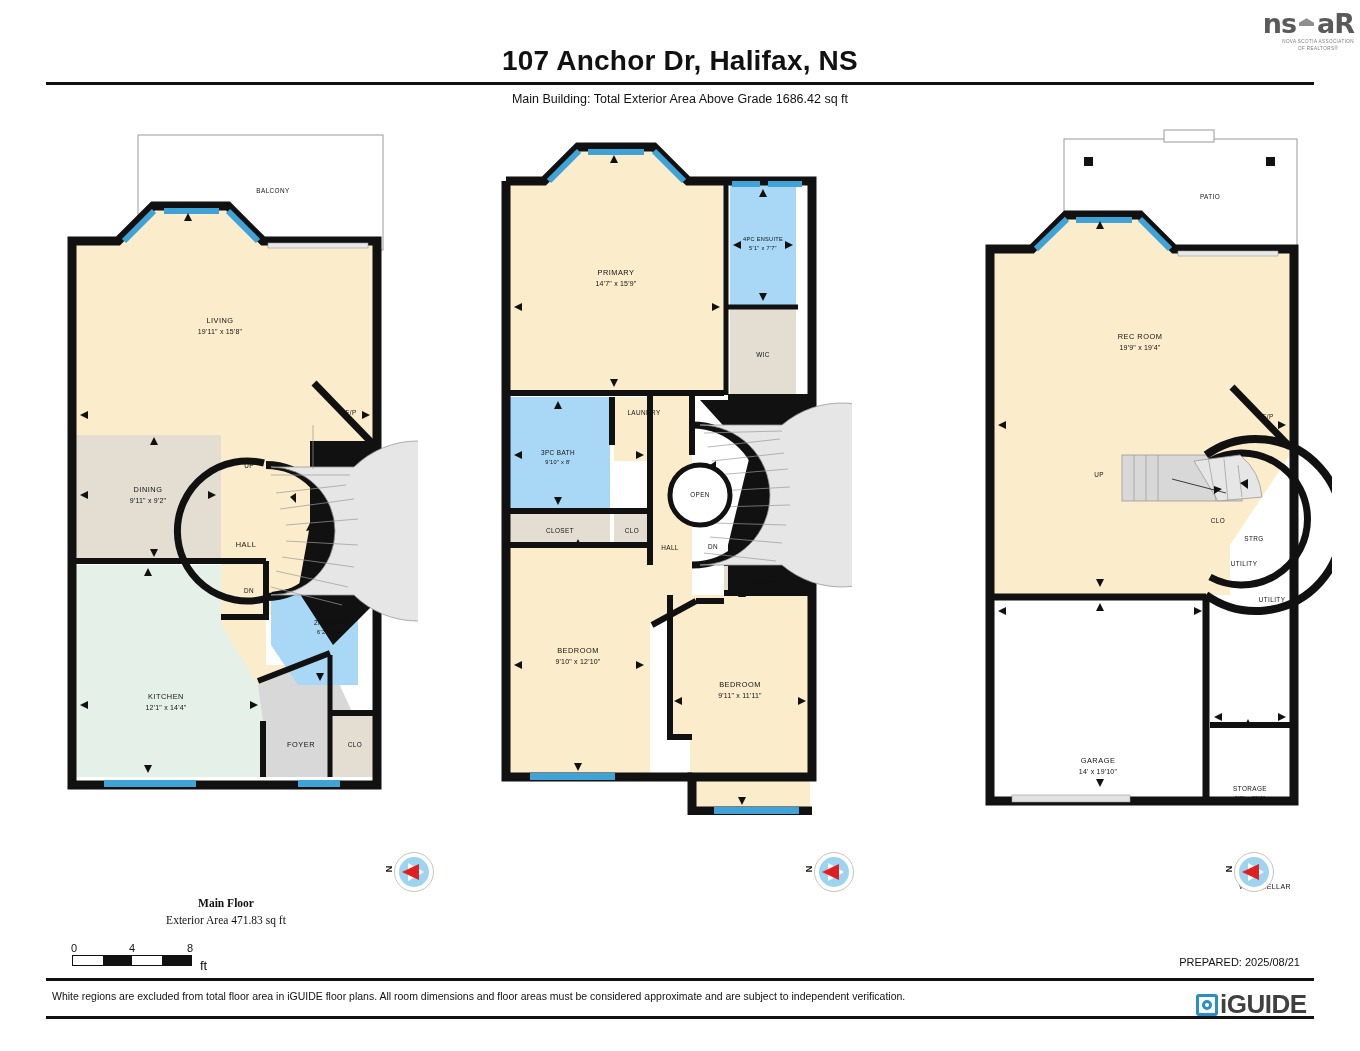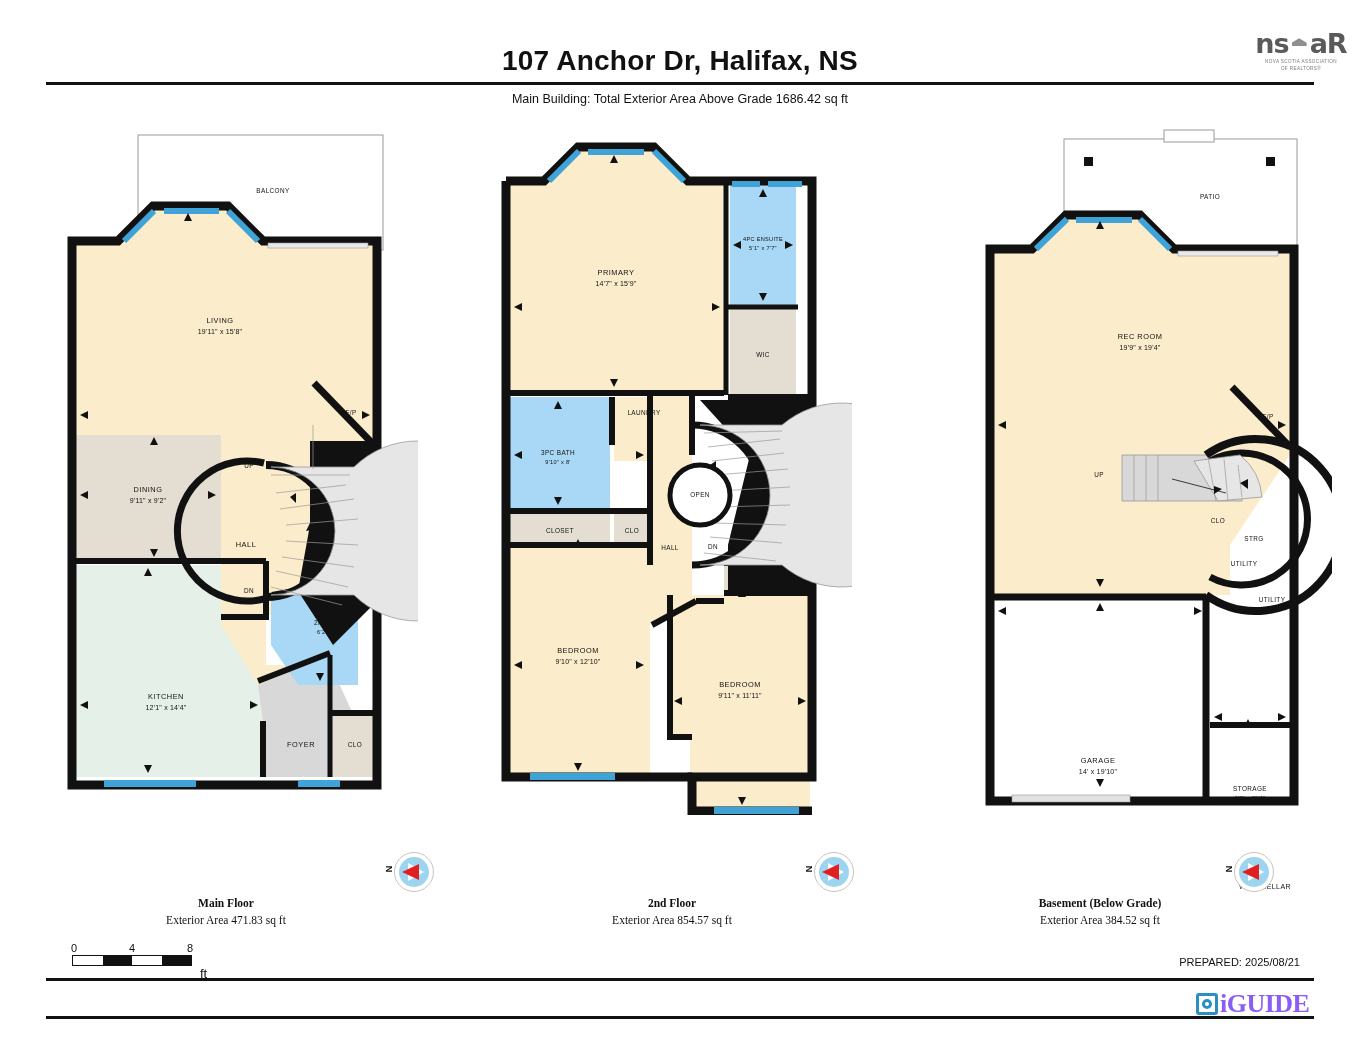--- a/index.html
+++ b/index.html
@@ -5,21 +5,21 @@
   html,body{margin:0;padding:0;}
   body{
     width:1360px;height:1051px;background:#ffffff;
     font-family:"Liberation Sans",sans-serif;color:#111;
     position:relative;overflow:hidden;
   }
   .page{position:absolute;inset:0;}
 
   
   #nsar-logo{position:absolute;left:1248px;top:8px;width:106px;height:46px;
-    display:flex;flex-direction:column;align-items:center;justify-content:center;margin-top:20px;}
+    display:flex;flex-direction:column;align-items:flex-end;justify-content:center;}
   #nsar-logo .wordmark{font-family:"DejaVu Sans",sans-serif;font-size:27px;font-weight:700;
     color:#5a5a5a;letter-spacing:-1px;line-height:1;display:flex;align-items:center;}
   #nsar-logo .roof{display:inline-block;margin:0 1px;position:relative;width:19px;height:19px;}
   #nsar-logo .roof:before{content:"";position:absolute;left:2px;top:4px;width:15px;height:8px;
     background:#8f8f8f;clip-path:polygon(50% 0,100% 55%,100% 100%,0 100%,0 55%);}
   #nsar-logo .sub{font-size:4.6px;color:#7a7a7a;letter-spacing:.4px;margin-top:2px;text-align:center;line-height:1.35;}
 
   #page-title{position:absolute;left:0;right:0;top:45px;text-align:center;
     font-size:28px;font-weight:700;letter-spacing:.2px;}
   #rule-top{position:absolute;left:46px;right:46px;top:82px;height:3px;background:#111;}
@@ -57,34 +57,34 @@
   .compass .nlab{position:absolute;left:0px;top:14px;font-size:9px;font-weight:700;
     transform:rotate(-90deg);}
 
   
   #scalebar{position:absolute;left:72px;top:942px;}
   #scalebar .ticks{position:relative;height:13px;width:120px;font-size:11px;}
   #scalebar .ticks span{position:absolute;top:0;transform:translateX(-50%);}
   #scalebar .bar{position:relative;width:120px;height:11px;border:1px solid #111;box-sizing:border-box;display:flex;}
   #scalebar .bar i{flex:1;}
   #scalebar .bar i.blk{background:#111;}
-  #scalebar .ftlab{position:absolute;left:128px;top:16px;font-size:13px;margin-top:8px;}
+  #scalebar .ftlab{position:absolute;left:128px;top:16px;font-size:13px;}
 
   #prepared{position:absolute;right:60px;top:956px;font-size:11px;}
   #rule-bot{position:absolute;left:46px;right:46px;top:978px;height:3px;background:#111;}
   #disclaimer{position:absolute;left:52px;top:990px;font-size:10.5px;}
   #rule-bot2{position:absolute;left:46px;right:46px;top:1016px;height:3px;background:#111;}
 
   #iguide-logo{position:absolute;left:1196px;top:989px;display:flex;align-items:center;gap:2px;}
   #iguide-logo .mark{width:22px;height:22px;border:3px solid #2a8fc4;border-radius:3px;
     box-sizing:border-box;position:relative;background:#fff;}
   #iguide-logo .mark:before{content:"";position:absolute;left:3px;top:3px;width:10px;height:10px;
     border-radius:50%;border:3px solid #2a8fc4;box-sizing:border-box;}
-  #iguide-logo .txt{font-size:26px;font-weight:700;color:#8b5cf6;letter-spacing:-.5px;
-    font-family:Liberation Serif, serif;}
+  #iguide-logo .txt{font-size:26px;font-weight:700;color:#404040;letter-spacing:-.5px;
+    font-family:Liberation Sans, sans-serif;}
 
   
   .rm{font-family:"Liberation Sans",sans-serif;font-size:7.4px;fill:#111;text-anchor:middle;letter-spacing:.5px;}
   .rmd{font-family:"Liberation Sans",sans-serif;font-size:7px;fill:#111;text-anchor:middle;letter-spacing:.2px;}
   .rmsm{font-family:"Liberation Sans",sans-serif;font-size:6.4px;fill:#111;text-anchor:middle;letter-spacing:.4px;}
   .rmxs{font-family:"Liberation Sans",sans-serif;font-size:5.6px;fill:#111;text-anchor:middle;letter-spacing:.3px;}
 </style>
 </head>
 <body>
 
@@ -421,46 +421,39 @@
     <div class="disc"></div>
     <div class="wht"></div>
     <div class="red"></div>
     <div class="nlab">N</div>
   </div>
 
   <div class="floor-footer" id="footer-main">
     <div class="fname">Main Floor</div>
     <div class="farea">Exterior Area 471.83 sq ft</div>
   </div>
-  <div class="floor-footer" id="footer-2nd">
-    <div class="fname">2nd Floor</div>
-    <div class="farea">Exterior Area 854.57 sq ft</div>
-  </div>
-  <div class="floor-footer" id="footer-basement">
-    <div class="fname">Basement (Below Grade)</div>
-    <div class="farea">Exterior Area 384.52 sq ft</div>
-  </div>
 
   <div id="scalebar">
     <div class="ticks">
       <span style="left:2px">0</span>
       <span style="left:60px">4</span>
       <span style="left:118px">8</span>
     </div>
     <div class="bar">
       <i></i>
       <i class="blk"></i>
       <i></i>
       <i class="blk"></i>
     </div>
     <div class="ftlab">ft</div>
   </div>
 
   <div id="prepared">PREPARED: 2025/08/21</div>
   <div id="rule-bot"></div>
+  <div id="disclaimer">White regions are excluded from total floor area in iGUIDE floor plans. All room dimensions and floor areas must be considered approximate and are subject to independent verification.</div>
   <div id="rule-bot2"></div>
 
   <div id="iguide-logo">
     <span class="mark"></span>
     <span class="txt">iGUIDE</span>
   </div>
 
 </div>
 
 </body></html>

